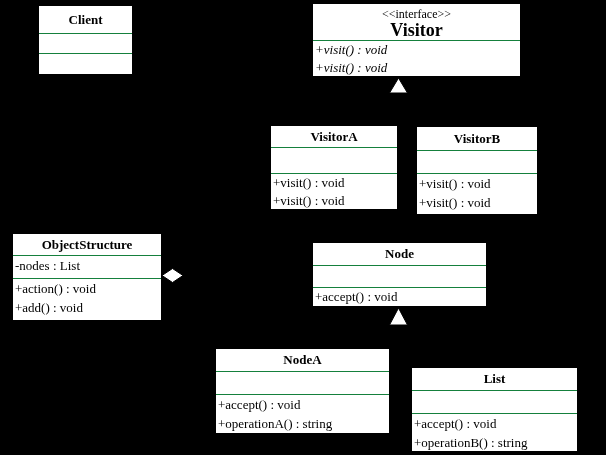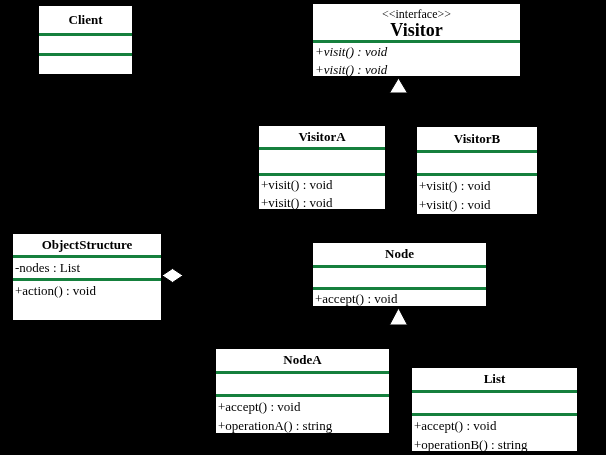--- a/index.html
+++ b/index.html
@@ -46,21 +46,21 @@
   .uml-stereo {
     font-size: 12px;
     line-height: 16px;
   }
   .uml-header .uml-title-line {
     font-size: 18px;
     font-weight: bold;
     line-height: 17px;
   }
   .uml-sect {
-    border-top: 3px solid #15803d;
+    border-top: 1px solid #15803d;
     padding: 0 2px;
     overflow: hidden;
   }
   .uml-line {
     font-size: 13px;
     line-height: 19px;
     white-space: nowrap;
   }
   .compact .uml-line { line-height: 18px; }
   .italic .uml-line { font-style: italic; }
@@ -120,21 +120,21 @@
     <div class="uml-header" style="height:36px;">
       <div class="uml-stereo">&lt;&lt;interface&gt;&gt;</div>
       <div class="uml-title-line">Visitor</div>
     </div>
     <div class="uml-sect italic compact" style="height:36px;">
       <div class="uml-line">+visit() : void</div>
       <div class="uml-line">+visit() : void</div>
     </div>
   </div>
 
-  <div class="uml-class" style="left:258px; top:125px; width:128px; height:85px;">
+  <div class="uml-class" style="left:270px; top:125px; width:128px; height:85px;">
     <div class="uml-title" style="height:21px;">VisitorA</div>
     <div class="uml-sect" style="height:26px;"></div>
     <div class="uml-sect compact" style="height:36px;">
       <div class="uml-line">+visit() : void</div>
       <div class="uml-line">+visit() : void</div>
     </div>
   </div>
 
   <div class="uml-class" style="left:416px; top:126px; width:122px; height:89px;">
     <div class="uml-title" style="height:23px;">VisitorB</div>
@@ -145,20 +145,21 @@
     </div>
   </div>
 
   <div class="uml-class" style="left:12px; top:233px; width:150px; height:88px;">
     <div class="uml-title" style="height:21px;">ObjectStructure</div>
     <div class="uml-sect" style="height:23px;">
       <div class="uml-line">-nodes : List</div>
     </div>
     <div class="uml-sect" style="height:39px;">
       <div class="uml-line">+action() : void</div>
+      <div class="uml-line">+add() : void</div>
     </div>
   </div>
 
   <div class="uml-class" style="left:312px; top:242px; width:175px; height:65px;">
     <div class="uml-title" style="height:22px;">Node</div>
     <div class="uml-sect" style="height:22px;"></div>
     <div class="uml-sect compact" style="height:19px;">
       <div class="uml-line">+accept() : void</div>
     </div>
   </div>

